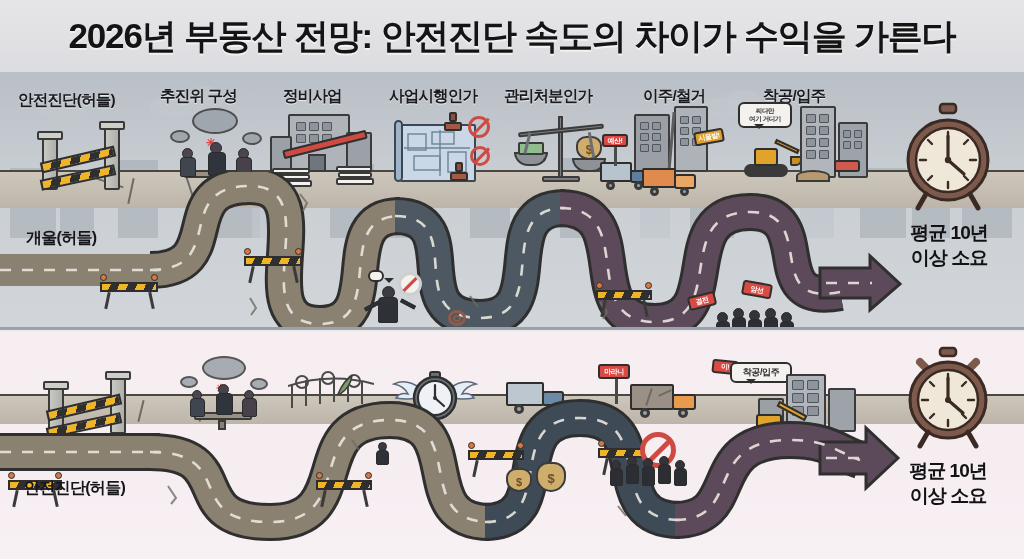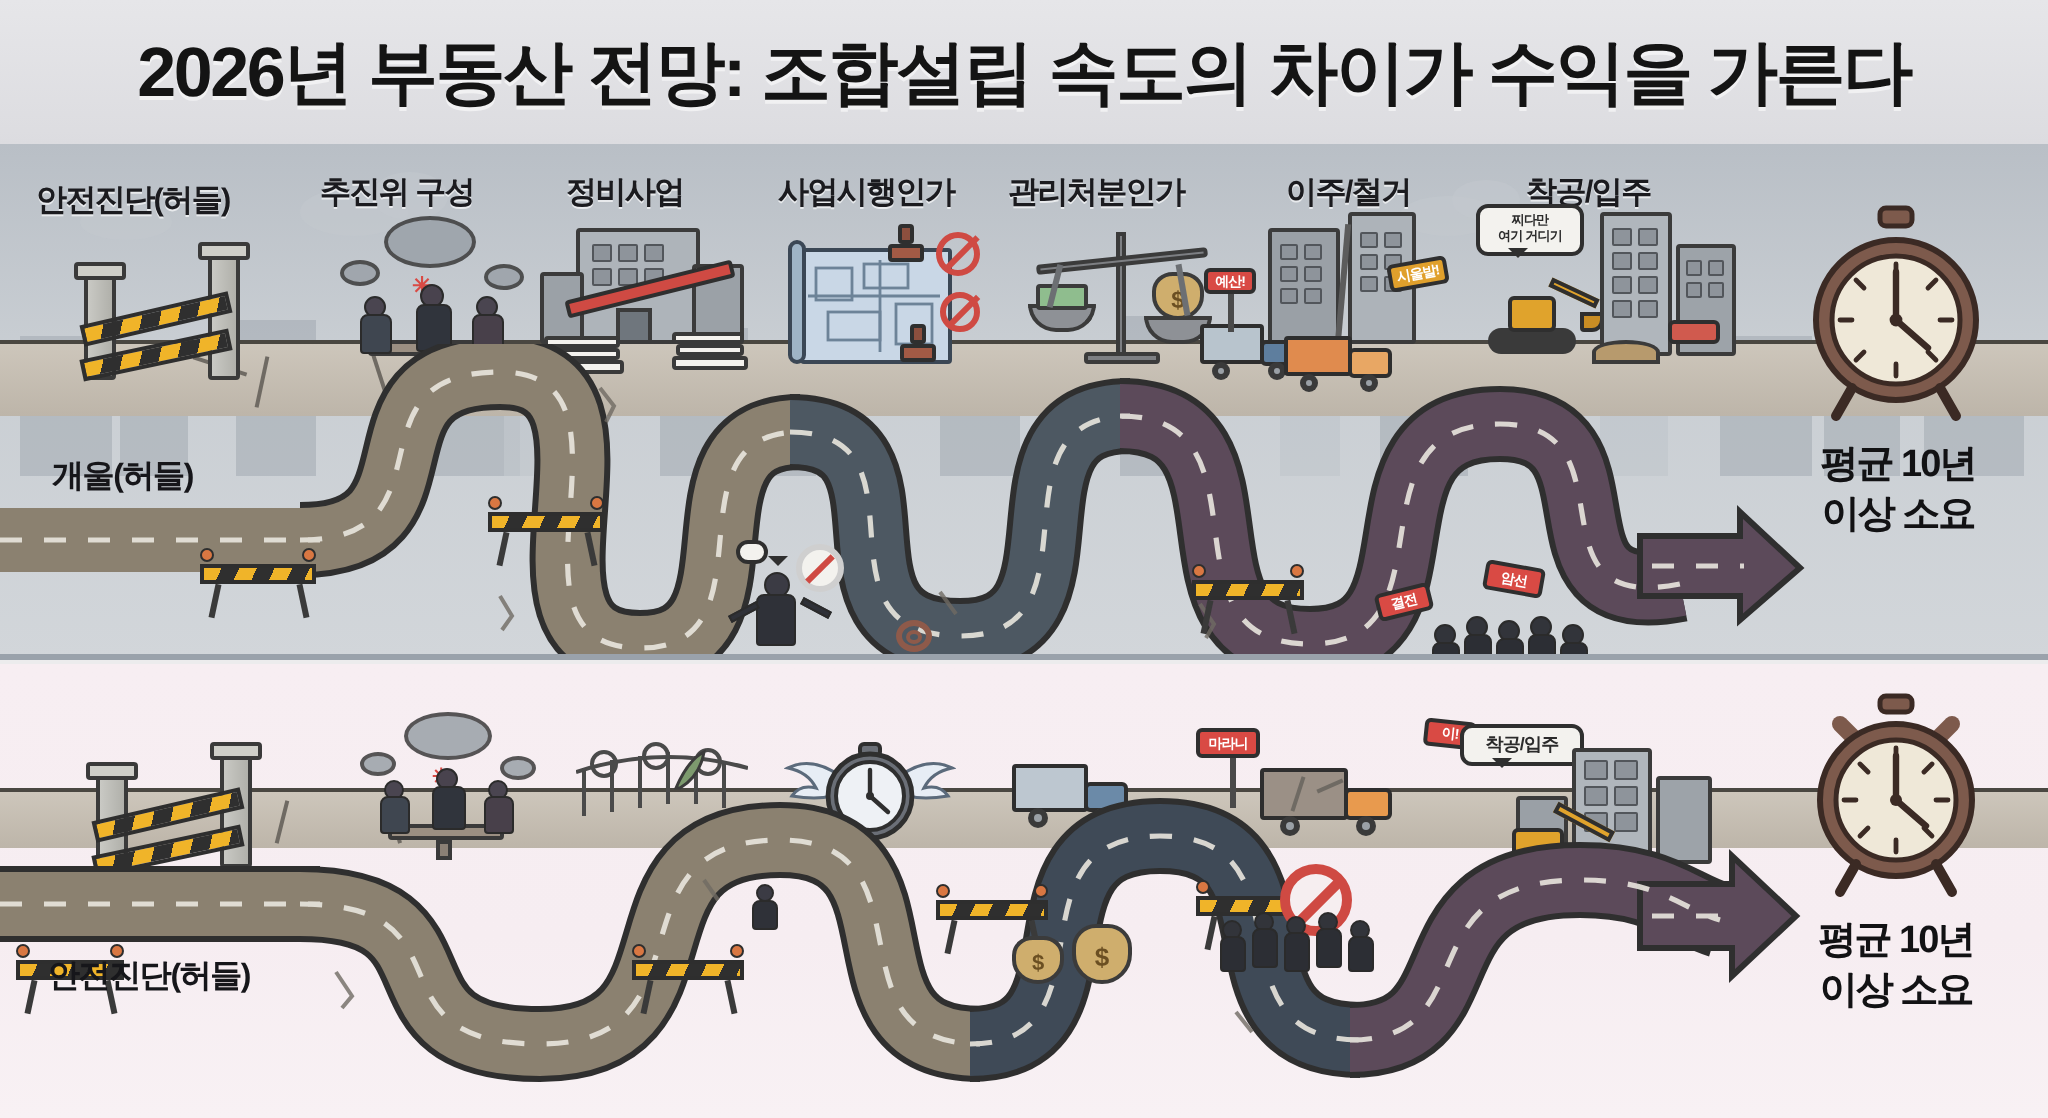--- a/index.html
+++ b/index.html
@@ -112,21 +112,21 @@
     background: linear-gradient(180deg,#cdc6bb 0%, #bdb5a9 100%);
     border-top:2px solid #4a4741;
   }
 </style>
 </head>
 <body>
 
 <div class="canvas">
 
   <div class="title-bar">
-    <div class="title-text">2026년 부동산 전망: 조합설립 속도의 차이가 수익을 가른다</div>
+    <div class="title-text">2026년 부동산 전망: 안전진단 속도의 차이가 수익을 가른다</div>
   </div>
 
   <div class="panel panel-top">
 
     <div class="cloud" style="left:150px;top:22px;width:54px;height:24px;"></div>
     <div class="cloud" style="left:186px;top:14px;width:38px;height:24px;"></div>
     <div class="cloud" style="left:700px;top:26px;width:48px;height:20px;"></div>
     <div class="cloud" style="left:726px;top:18px;width:34px;height:20px;"></div>
     <div class="cloud" style="left:40px;top:30px;width:46px;height:18px;"></div>
 

